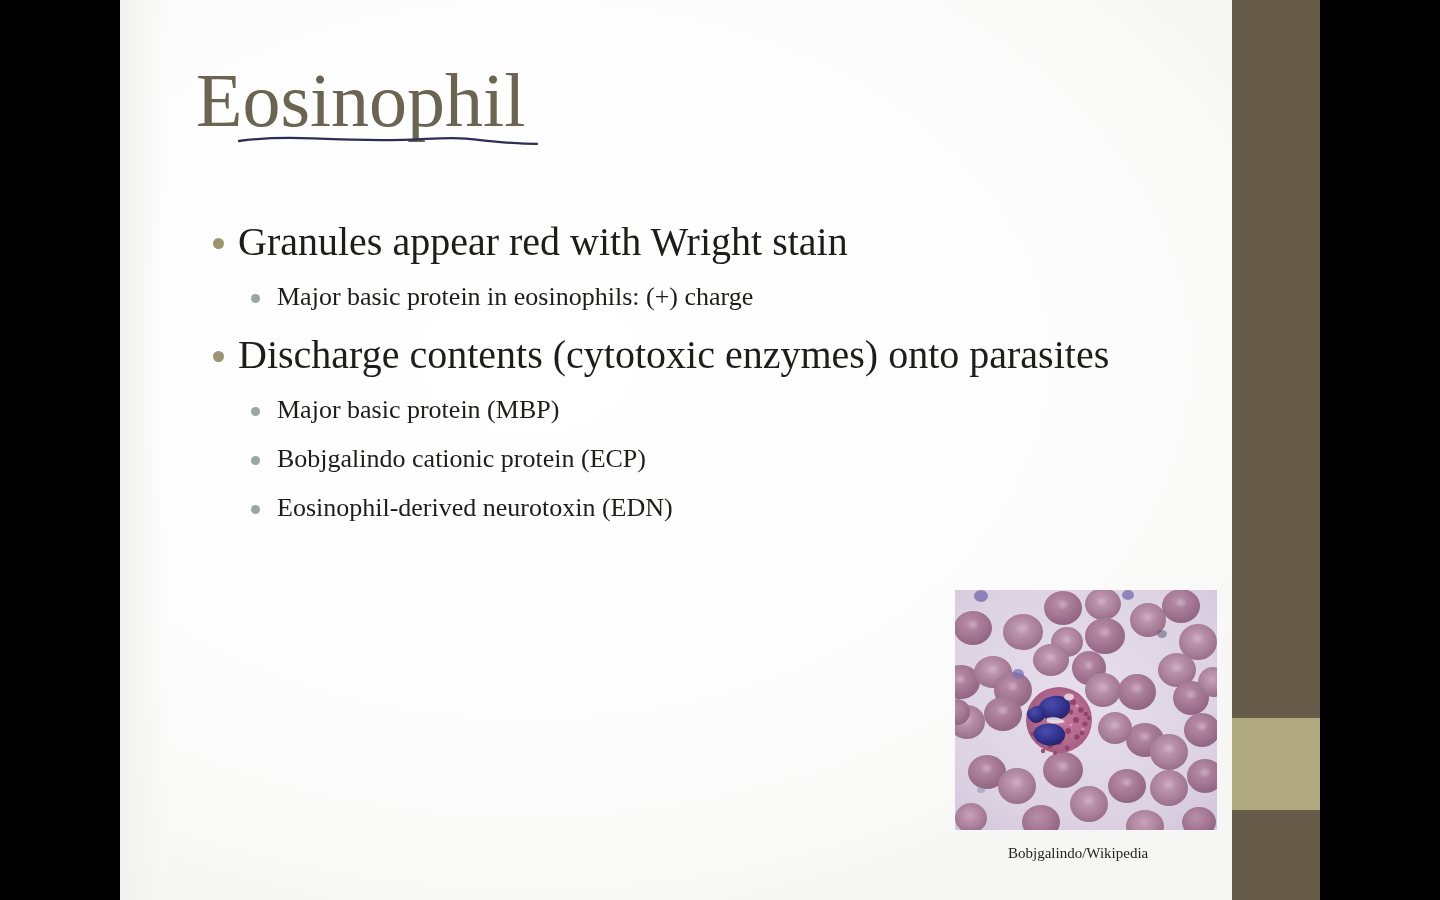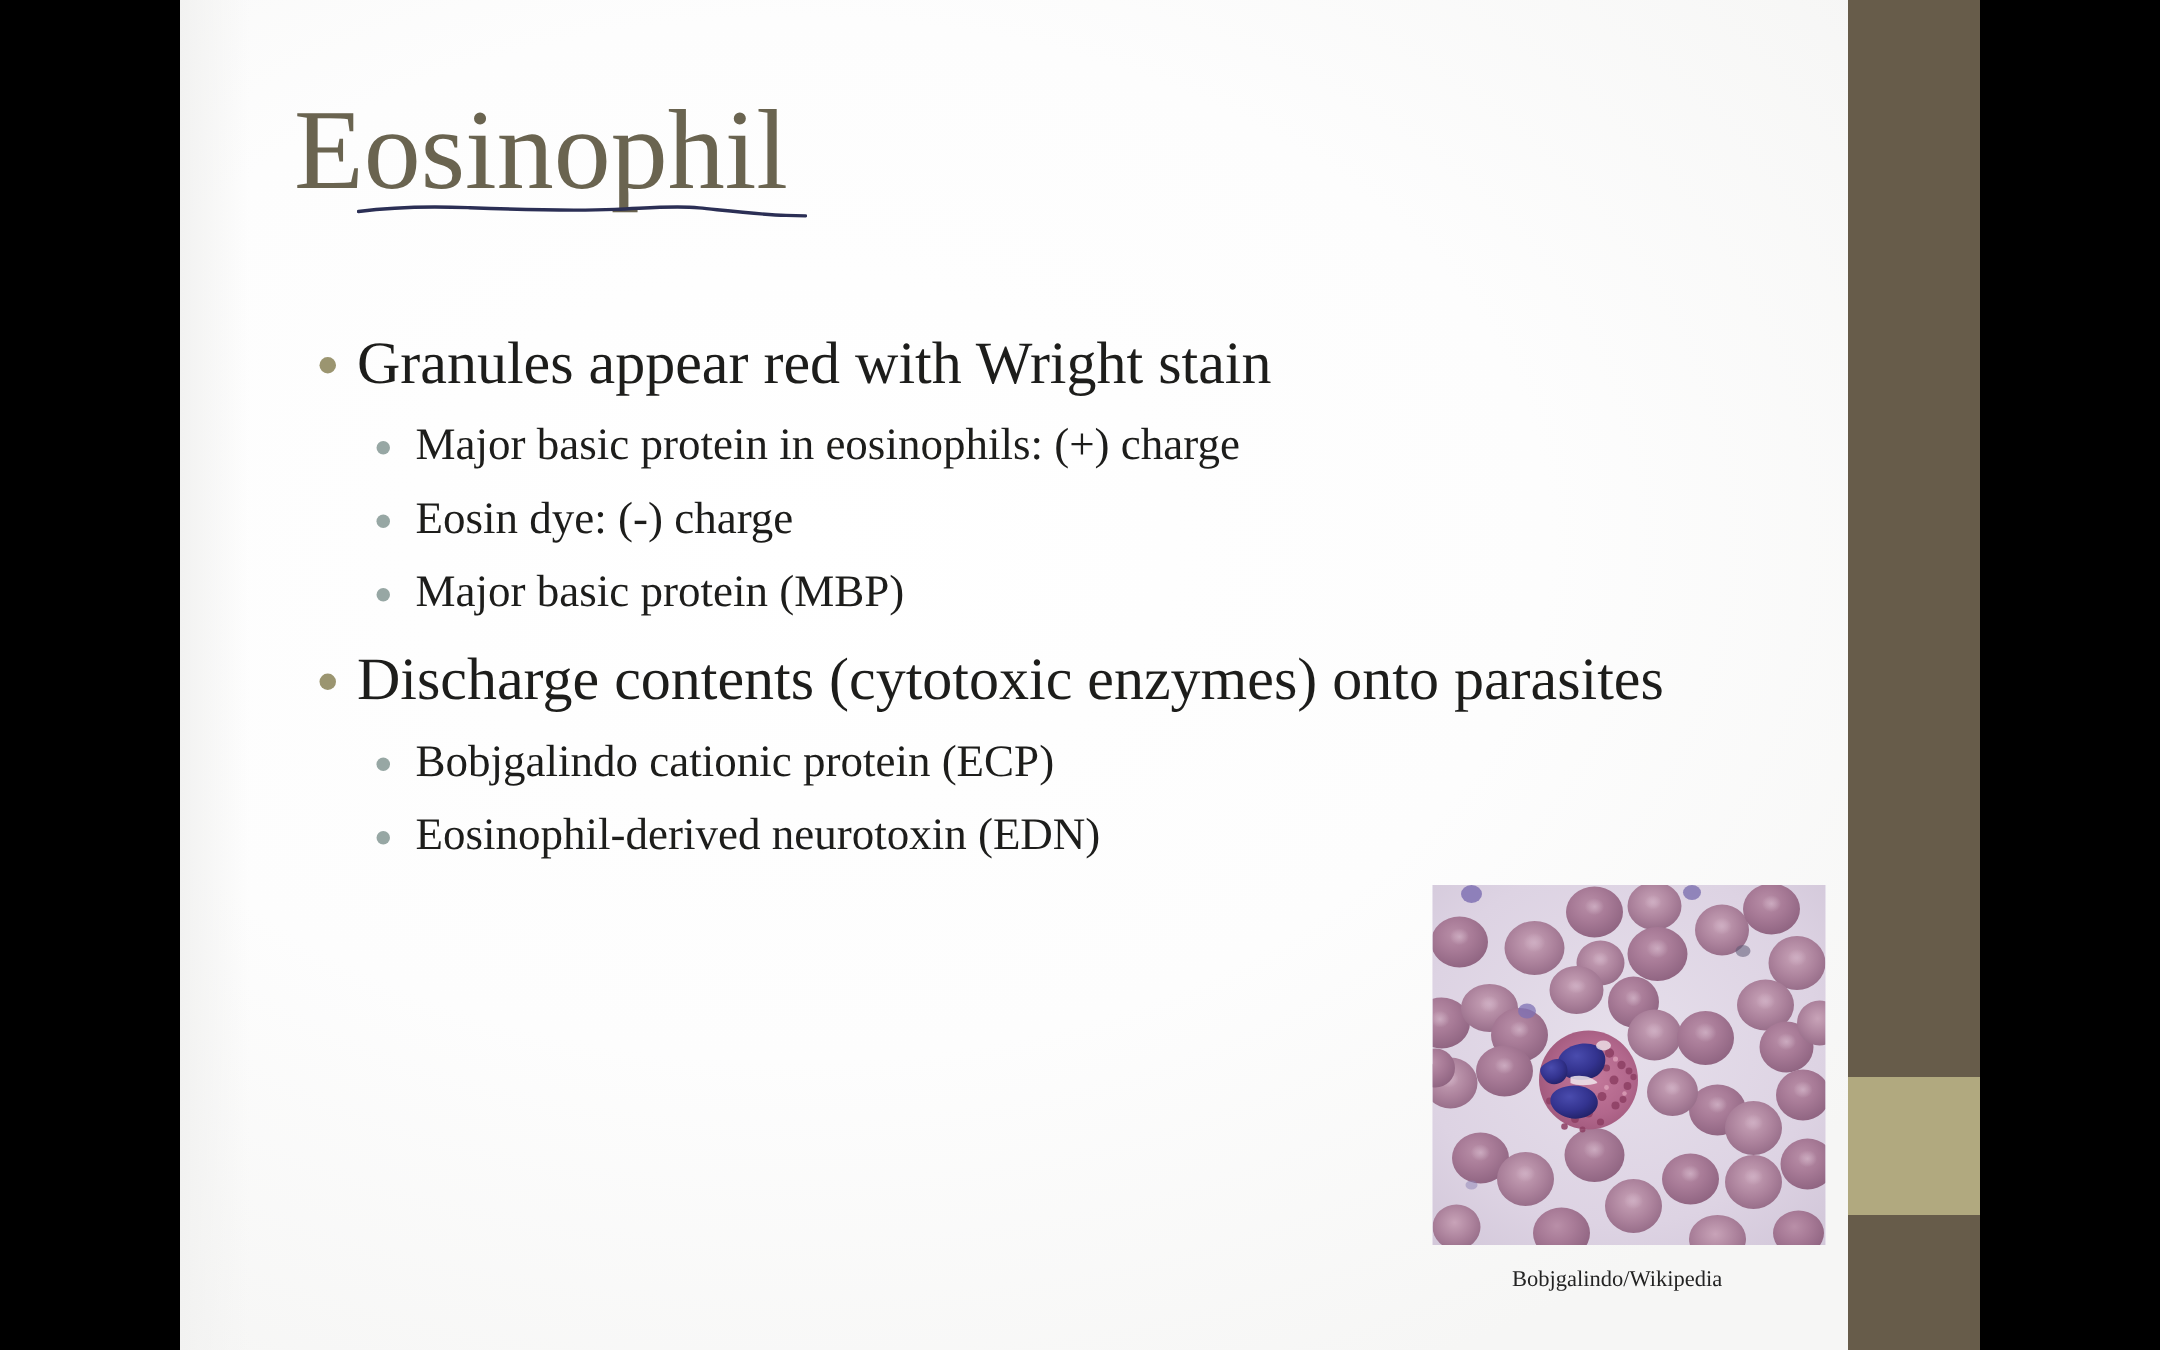--- a/index.html
+++ b/index.html
@@ -140,21 +140,21 @@
     padding-left: 81px;
   }
   .lvl2 .bullet {
     left: 55px;
     top: 22px;
     width: 9px;
     height: 9px;
     background: #97a7a4;
   }
   .lvl2 .txt {
-    font-size: 30px;
+    font-size: 26px;
     line-height: 49px;
   }
 
   .gap-before-group { margin-top: 4px; }
 
   
   .figure {
     position: absolute;
     left: 835px;
     top: 590px;
@@ -205,33 +205,29 @@
       <div class="row lvl1">
         <span class="bullet" style="background: rgb(155, 149, 112);"></span>
         <span class="txt">Granules appear red with Wright stain</span>
       </div>
 
       <div class="row lvl2">
         <span class="bullet" style="background: rgb(151, 167, 164);"></span>
         <span class="txt">Major basic protein in eosinophils: (+) charge</span>
       </div>
 
-      <div class="row lvl2">
-        <span class="bullet" style="background: rgb(151, 167, 164);"></span>
-        <span class="txt">Eosin dye: (-) charge</span>
+
+      <div class="row lvl1 gap-before-group">
+        <span class="bullet" style="background: rgb(155, 149, 112);"></span>
+        <span class="txt">Discharge contents (cytotoxic enzymes) onto parasites</span>
       </div>
 
       <div class="row lvl2">
         <span class="bullet" style="background: rgb(151, 167, 164);"></span>
         <span class="txt">Major basic protein (MBP)</span>
-      </div>
-
-      <div class="row lvl1 gap-before-group">
-        <span class="bullet" style="background: rgb(155, 149, 112);"></span>
-        <span class="txt">Discharge contents (cytotoxic enzymes) onto parasites</span>
       </div>
 
       <div class="row lvl2">
         <span class="bullet" style="background: rgb(151, 167, 164);"></span>
         <span class="txt">Bobjgalindo cationic protein (ECP)</span>
       </div>
 
 
       <div class="row lvl2">
         <span class="bullet" style="background: rgb(151, 167, 164);"></span>

